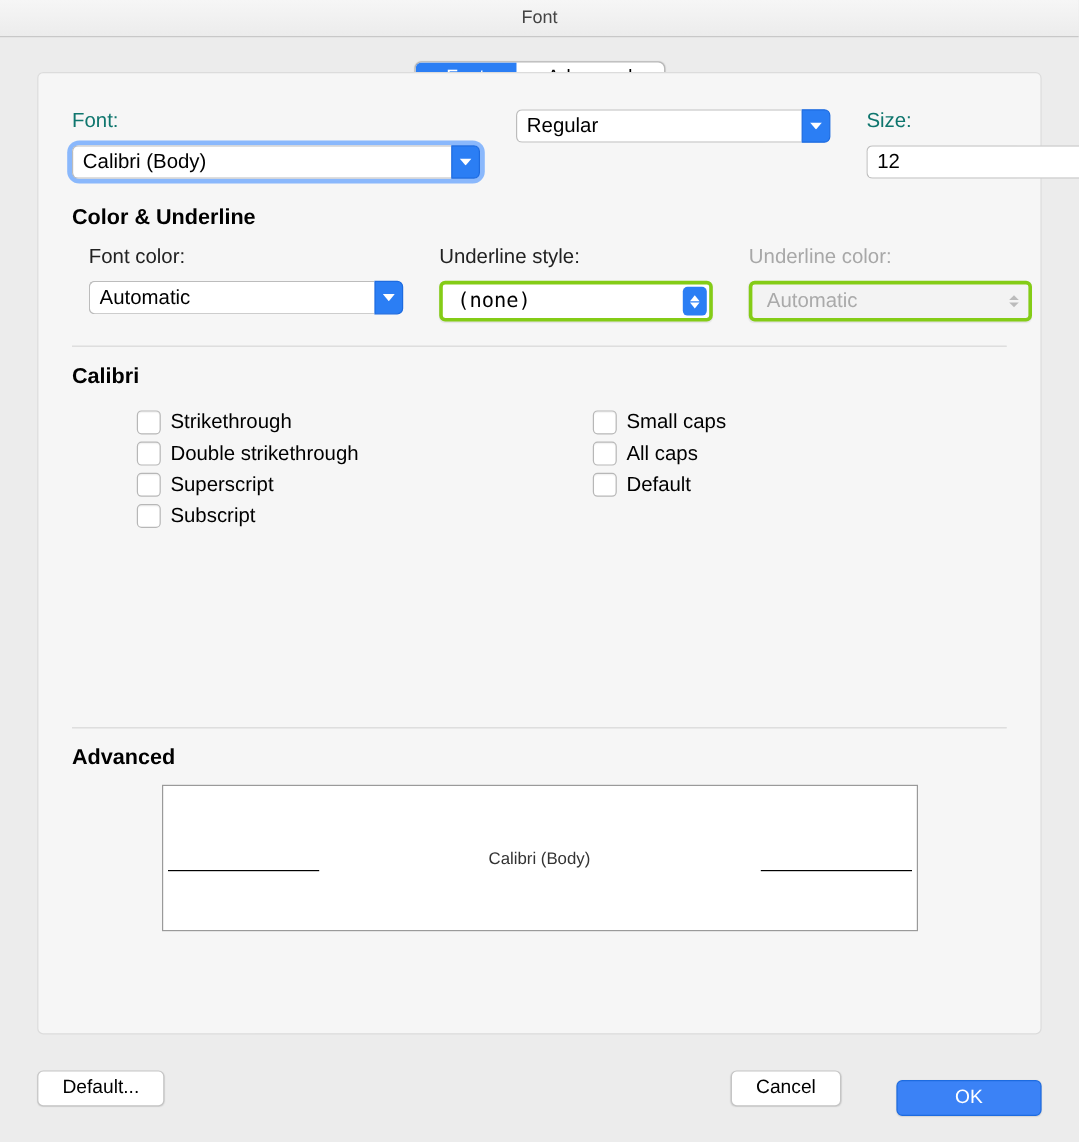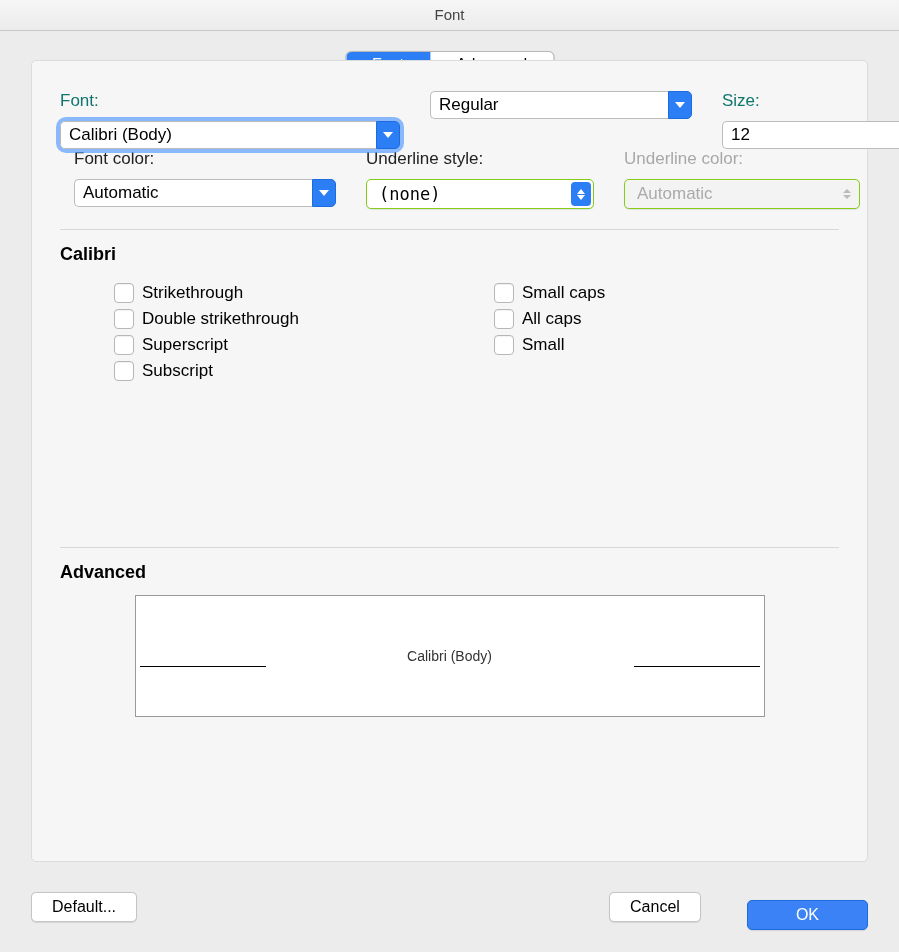--- a/index.html
+++ b/index.html
@@ -96,21 +96,21 @@
   }
   .chev-down svg{display:block;}
   .combo.focused{
     box-shadow:0 0 0 4px rgba(92,158,255,0.7);
     border-radius:6px;
   }
   
   .popup{
     position:relative;
     height:28px;
-    border:1px solid #84cc16;
+    border:3px solid #84cc16;
     border-radius:5px;
     background:#fff;
     display:flex;align-items:center;
     padding-left:12px;
     padding-right:26px;
     font-size:17px;
     box-shadow:inset 0 0.5px 0 rgba(255,255,255,0.8),0 0.5px 1px rgba(0,0,0,0.08);
   }
   .popup .stepper{
     position:absolute;right:2px;top:2px;bottom:2px;
@@ -251,20 +251,21 @@
     </div>
     <div class="col-size">
       <div class="lbl">Size:</div>
       <div class="combo">
         <input type="text" value="12" style="">
 
       </div>
     </div>
   </div>
 
+  <div class="section-title" style="margin-top:22px;">Color &amp; Underline</div>
 
   <div class="row-color">
     <div class="col-c1">
       <div class="sublbl">Font color:</div>
       <div class="combo" style="height:28px;">
         <input type="text" readonly="" style="cursor: default;" value="Automatic">
         <div class="combo-btn chev-down">
           <svg width="10" height="6" viewBox="0 0 10 6">
               <path d="M0 0 L5 6 L10 0 Z" fill="#fff"></path>
             </svg>
@@ -320,21 +321,21 @@
       <label class="chk">
           <span class="box"></span>
           <span>Small caps</span>
         </label>
       <label class="chk">
           <span class="box"></span>
           <span>All caps</span>
         </label>
       <label class="chk">
           <span class="box"></span>
-          <span>Small</span>
+          <span>Default</span>
         </label>
     </div>
   </div>
 
   <hr class="sep" style="margin-top:160px;">
 
   <div class="section-title">Advanced</div>
 
   <div class="preview-box">
     <div class="prev-line l"></div>

